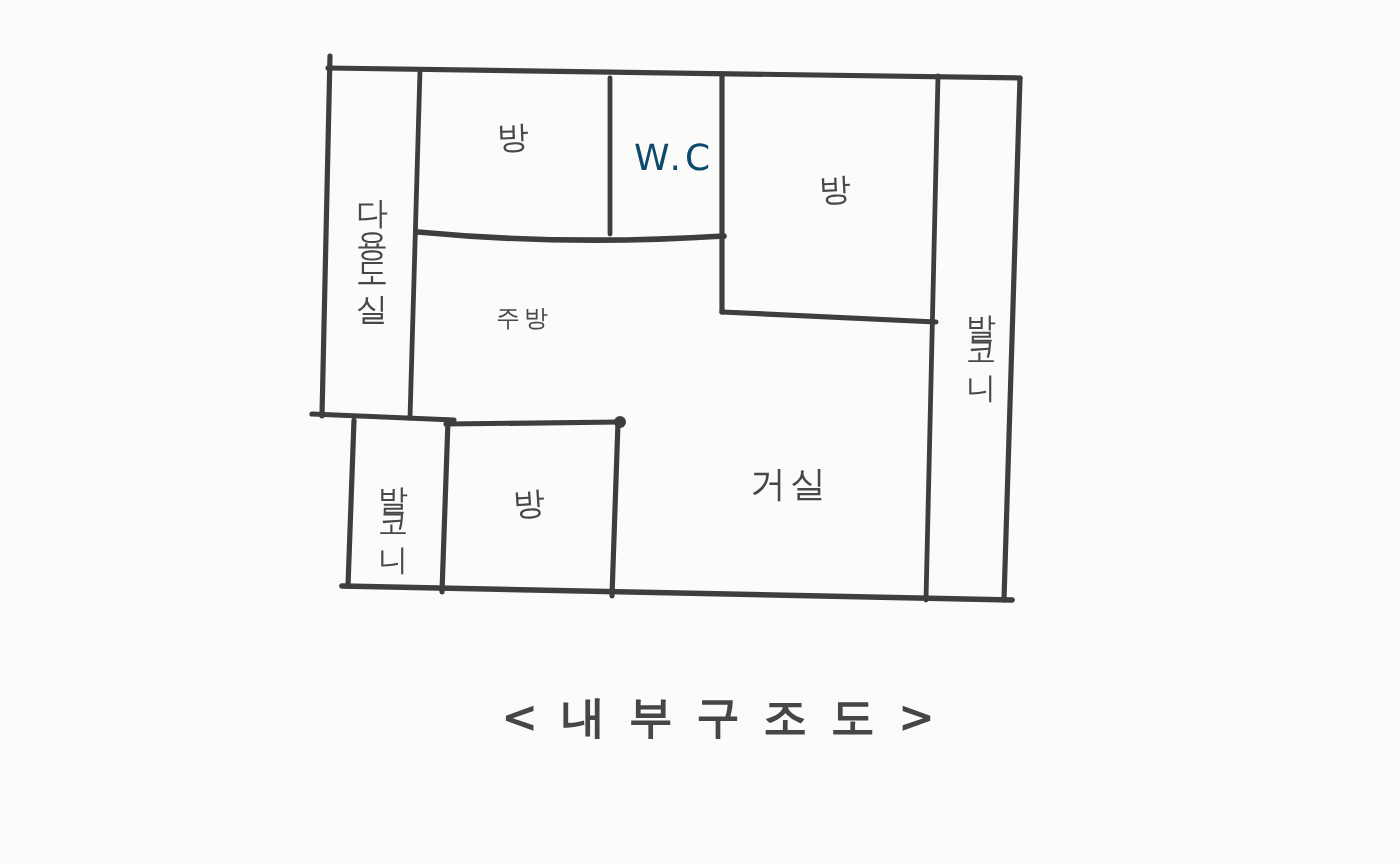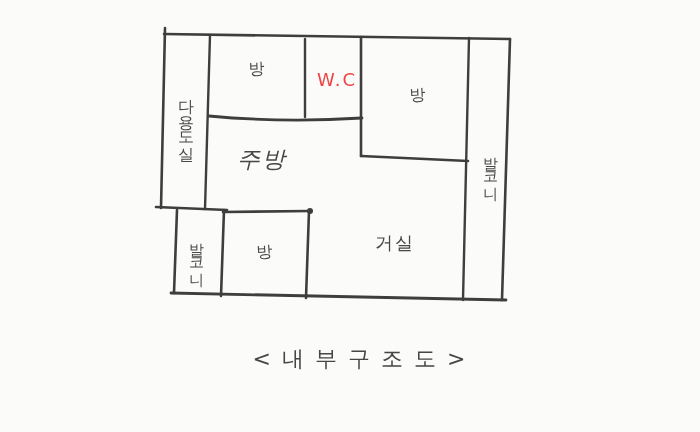--- a/index.html
+++ b/index.html
@@ -33,40 +33,41 @@
     letter-spacing: 1px;
   }
   .v-label {
     writing-mode: vertical-rl;
     text-orientation: upright;
     letter-spacing: 0;
     line-height: 1;
   }
   .lbl-utility      { left: 186px; top: 120px; font-size: 16px; }
   .lbl-room1        { left: 257px; top: 69px;  font-size: 16px; transform: translate(-50%,-50%) rotate(-2deg); }
-  .lbl-wc           { left: 337px; top: 80px;  font-size: 18px; color: #ef4444; letter-spacing: 2px; }
+  .lbl-wc           { left: 337px; top: 80px;  font-size: 18px; color: #0c4a6e; letter-spacing: 2px; }
   .lbl-room2        { left: 418px; top: 95px;  font-size: 16px; transform: translate(-50%,-50%) rotate(-3deg); }
   .lbl-balcony-r    { left: 490px; top: 168px; font-size: 15px; }
-  .lbl-kitchen      { left: 262px; top: 159px; font-size: 23px; letter-spacing: 2px; font-style: italic; }
+  .lbl-kitchen      { left: 262px; top: 159px; font-size: 12px; letter-spacing: 2px; }
   .lbl-balcony-l    { left: 196px; top: 254px; font-size: 15px; }
   .lbl-room3        { left: 265px; top: 252px; font-size: 16px; transform: translate(-50%,-50%) rotate(-4deg); }
   .lbl-living       { left: 395px; top: 243px; font-size: 18px; letter-spacing: 2px; }
   .v-label.lbl-utility   { height: 76px; }
   .v-label.lbl-balcony-r { height: 58px; }
   .v-label.lbl-balcony-l { height: 56px; }
   .v-label { display: flex; flex-direction: column; justify-content: space-between; align-items: center; }
   .caption {
     position: absolute;
     left: 360px;
     top: 359px;
     transform: translate(-50%, -50%);
     font-size: 22px;
     color: #464646;
     letter-spacing: 2px;
     white-space: nowrap;
+    font-weight: bold;
   }
 </style>
 </head>
 <body>
 
 <div class="page">
 
   <svg class="plan-svg" width="700" height="432" viewBox="0 0 700 432" fill="none" stroke="#3e3e3e" stroke-width="2.4" stroke-linecap="round">
 
     <path d="M164,34 L510,39" stroke-width="2.6"></path>

